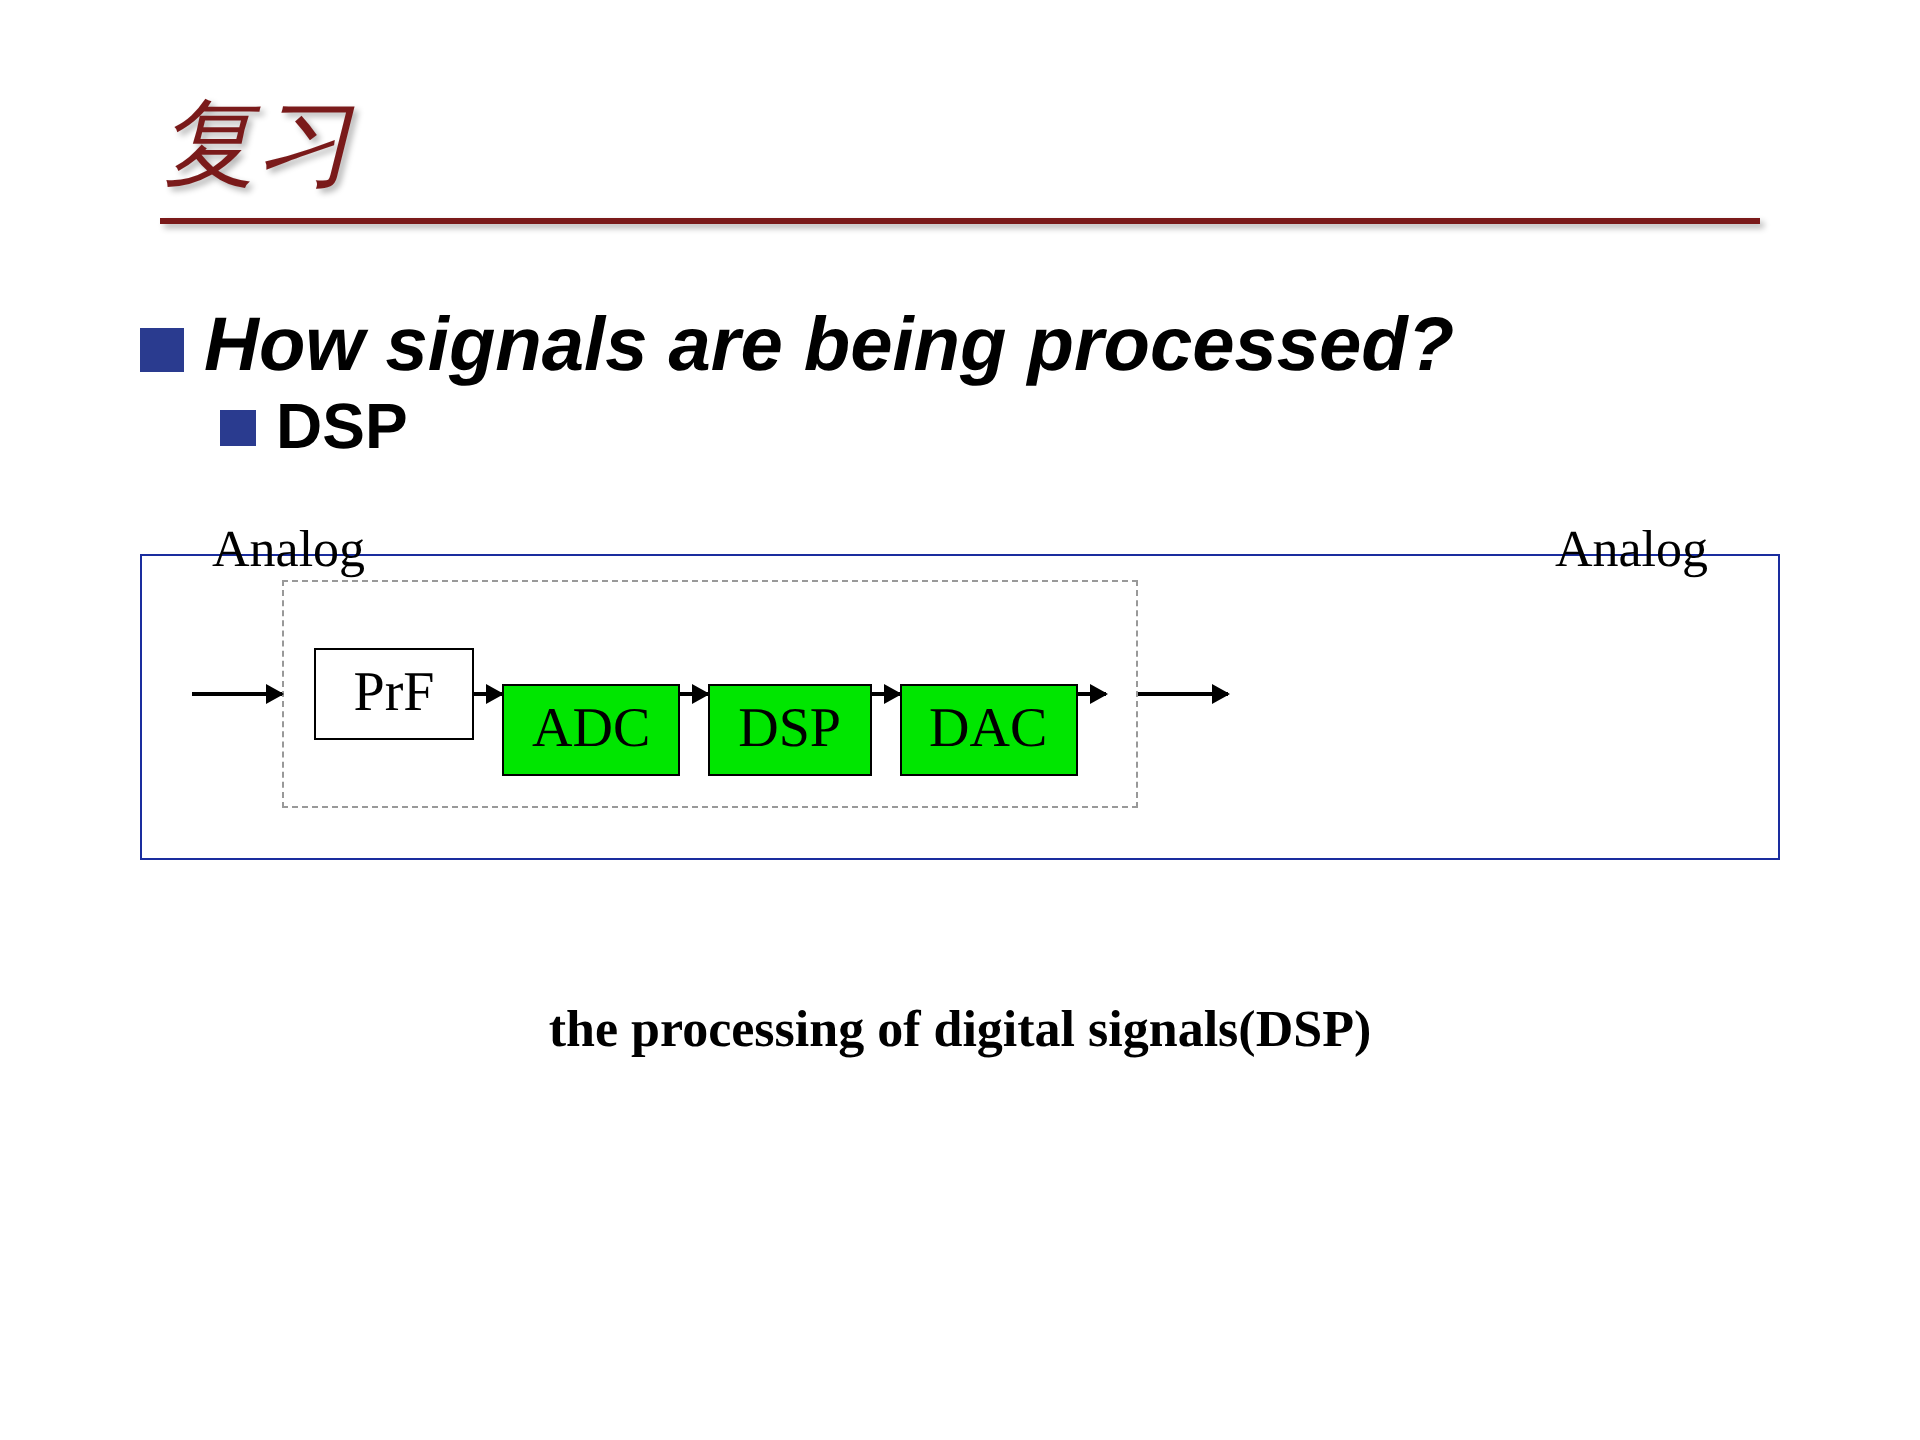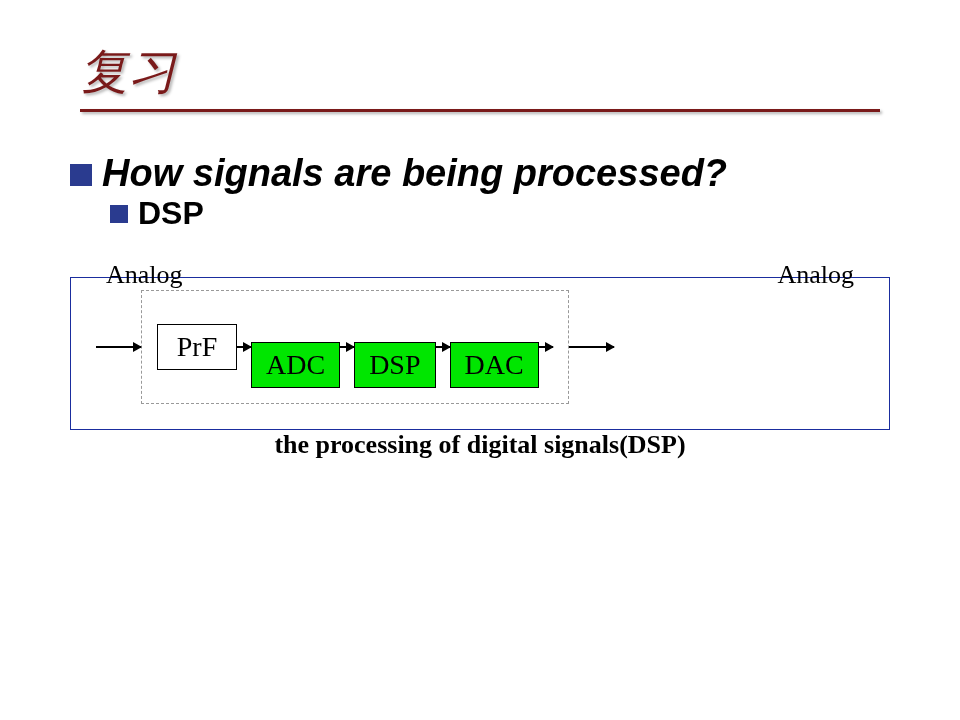--- a/index.html
+++ b/index.html
@@ -134,20 +134,21 @@
       position: absolute;
       right: -1px;
       top: -4px;
       border-left: 9px solid #000;
       border-top: 5px solid transparent;
       border-bottom: 5px solid transparent;
     }
     .arrow.short { width: 14px; }
     .arrow.lead { width: 45px; }
     .footnote {
+      margin-top: 70px;
       text-align: center;
       font-size: 26px;
       font-weight: bold;
       font-family: "Times New Roman", serif;
     }
   </style>
 </head>
 <body>
 
 <div class="slide">

